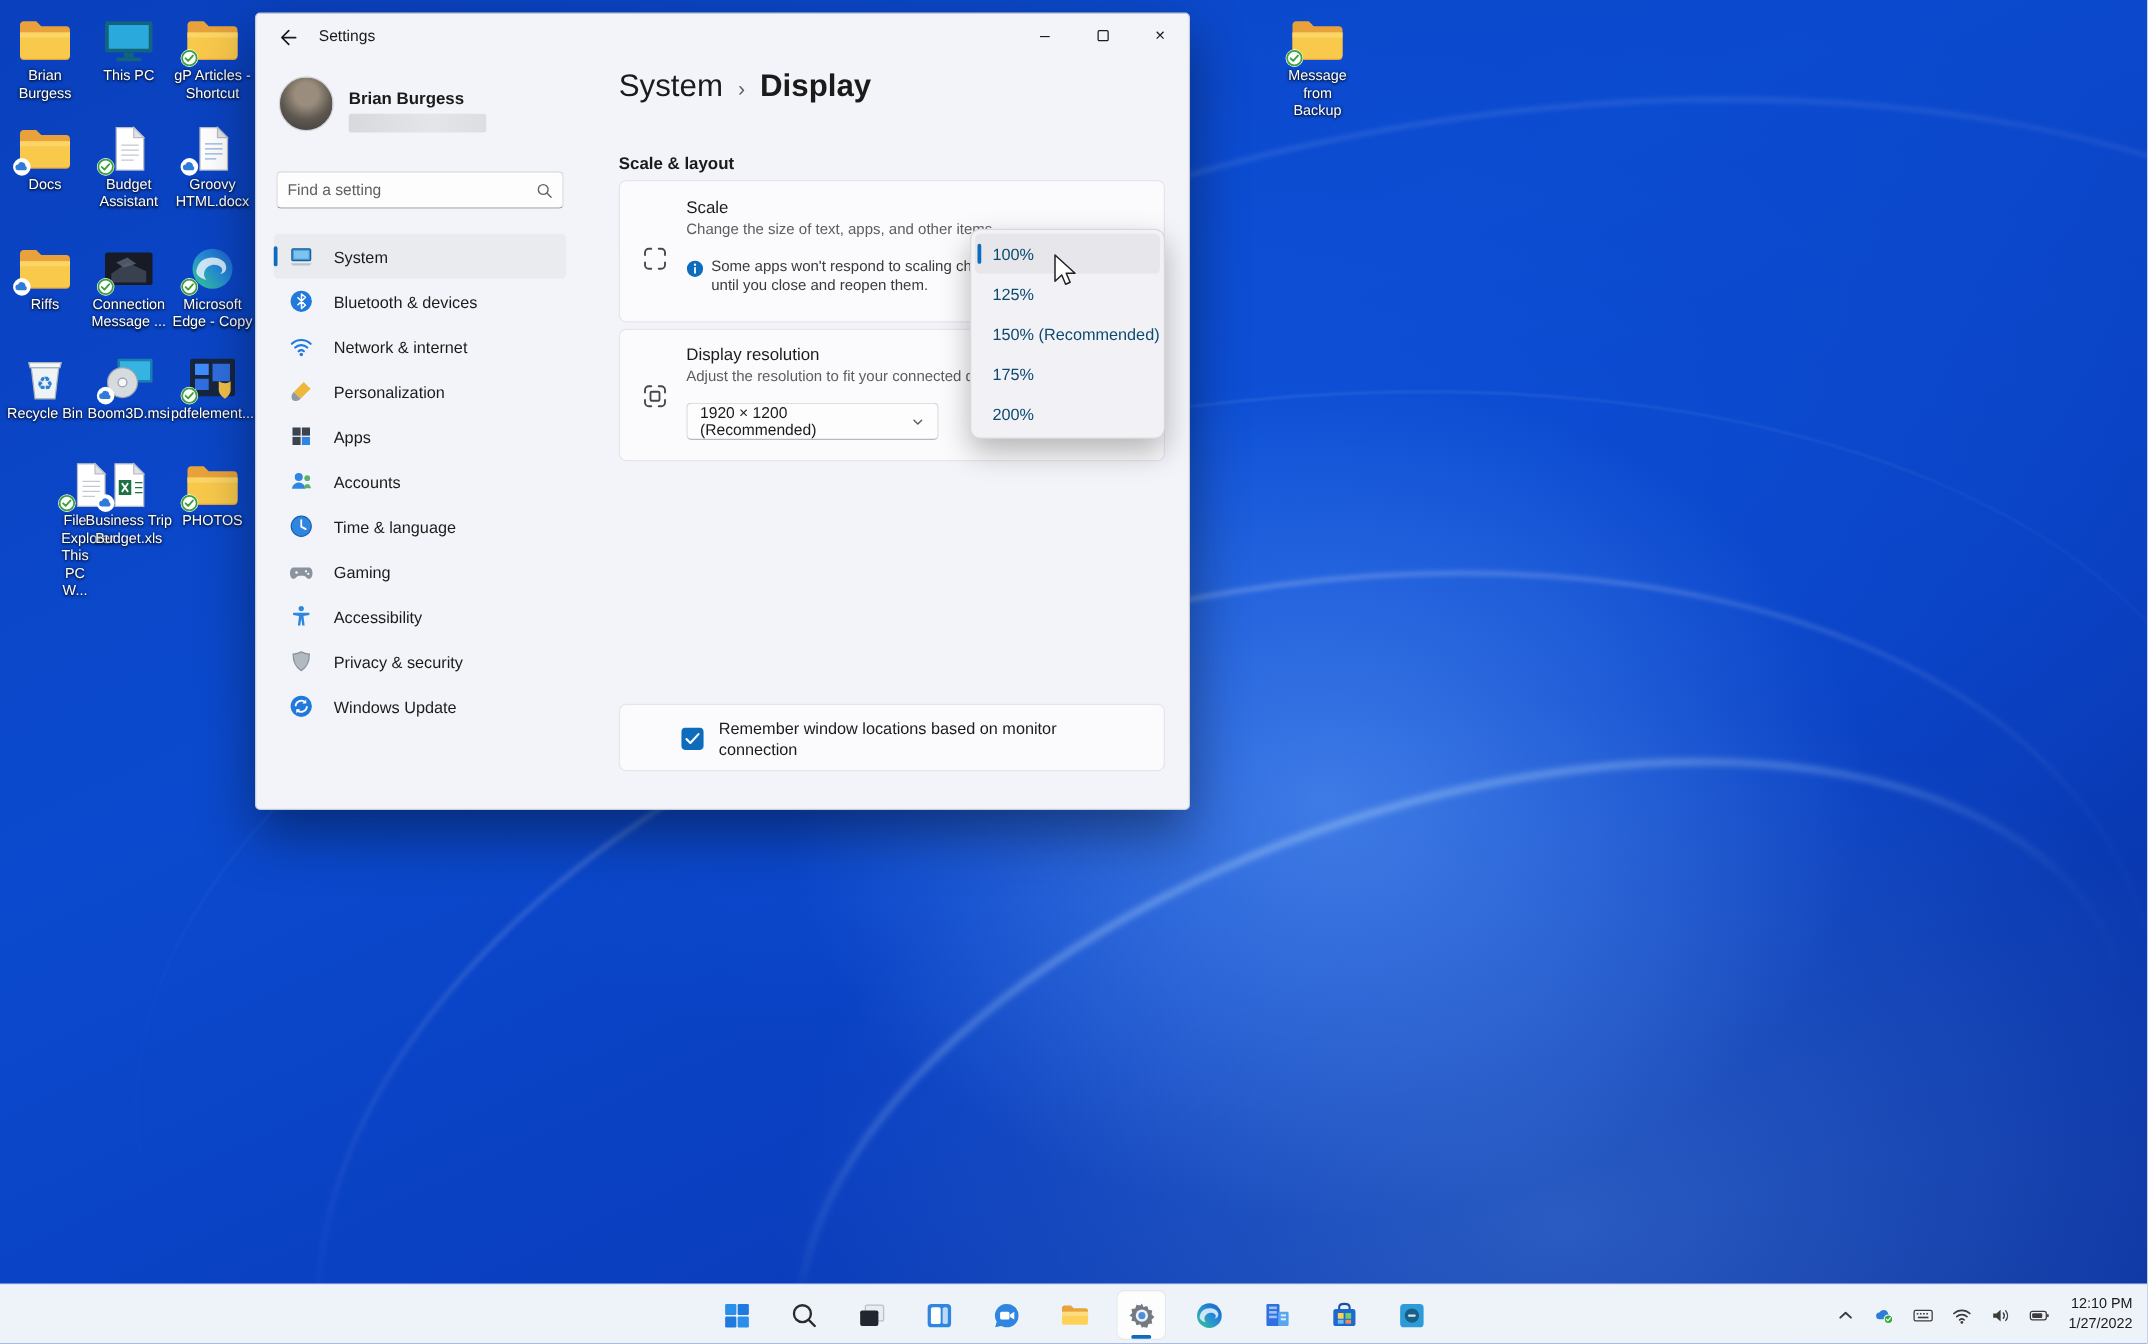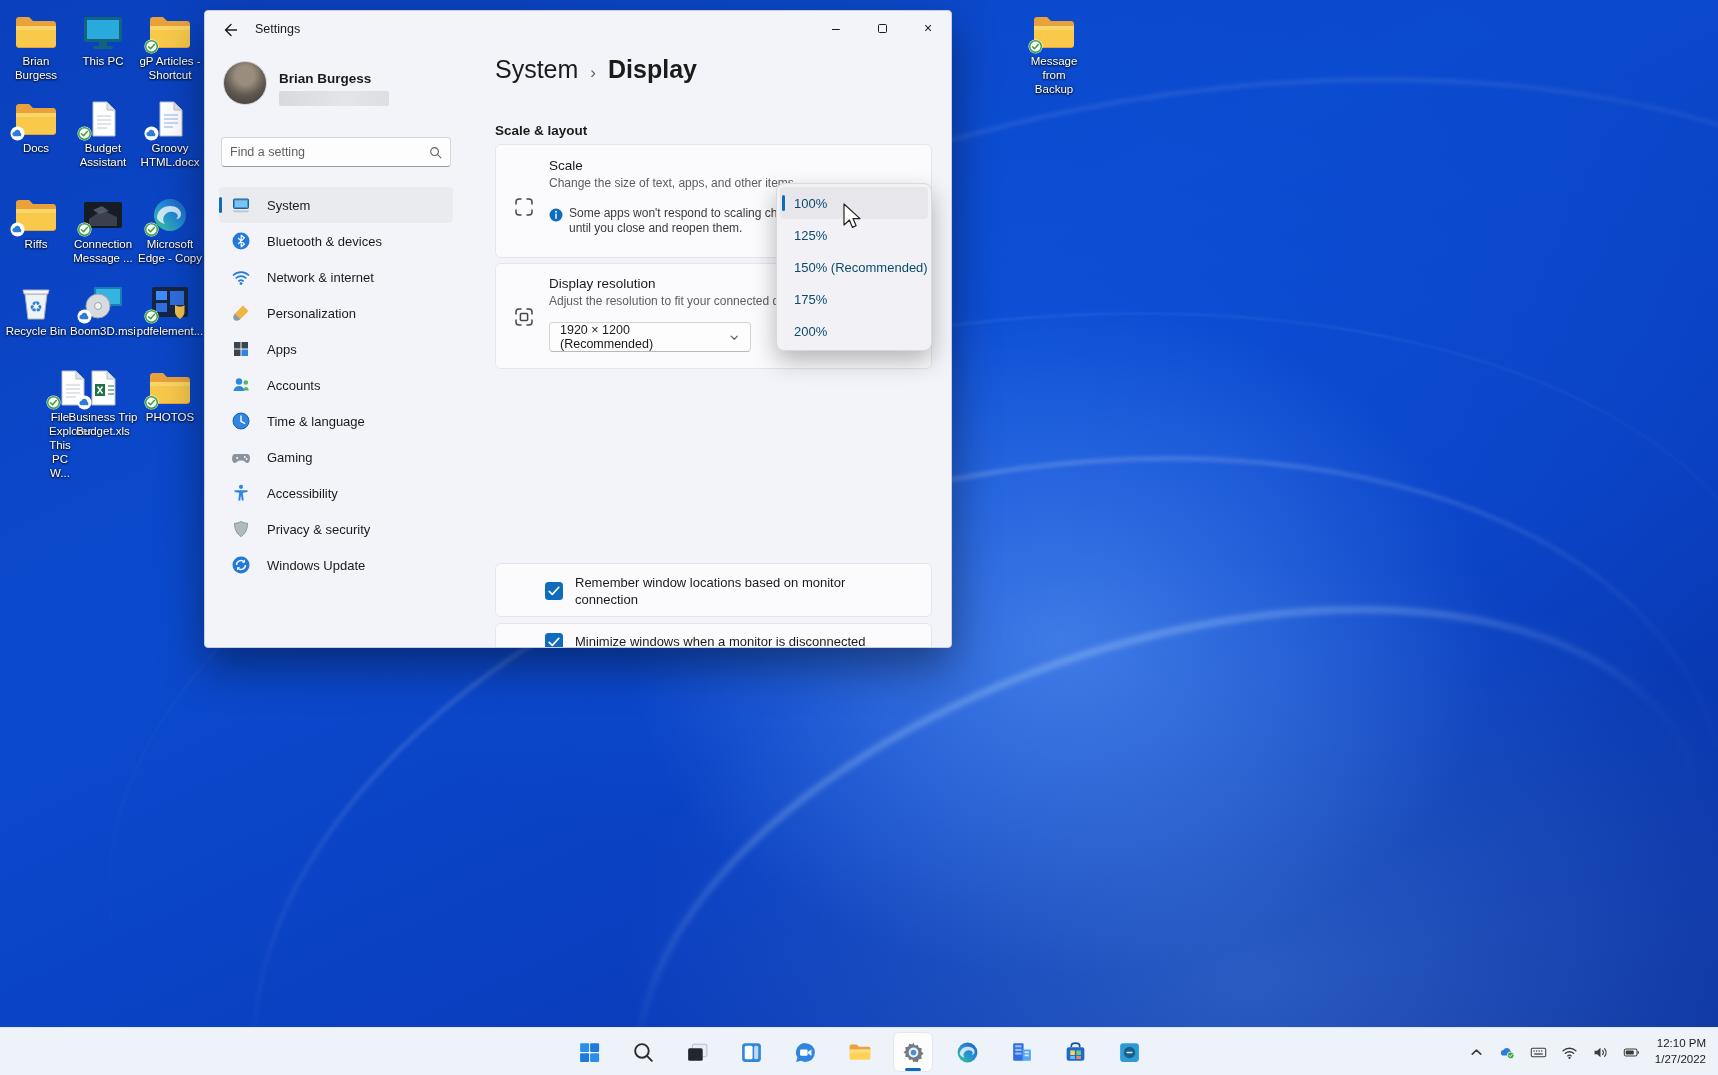--- a/index.html
+++ b/index.html
@@ -610,29 +610,20 @@
 
     <div class="card" style="top:552px; height:54px;">
       <div class="chk" style="position:absolute; left:49px; top:18px;">
         <svg viewBox="0 0 18 18">
             <rect width="18" height="18" rx="3.5" fill="#0f6cbd"></rect>
             <path d="M4.2 9.3l3.1 3.1 6.5-7.1" fill="none" stroke="#fff" stroke-width="1.7" stroke-linecap="round" stroke-linejoin="round"></path>
           </svg>
       </div>
       <div class="chk-label" style="position:absolute; left:79px; top:11px; width:300px;">Remember window locations based on monitor connection</div>
     </div>
-    <div class="card" style="top:612px; height:44px;">
-      <div class="chk" style="position:absolute; left:49px; top:9px;">
-        <svg viewBox="0 0 18 18">
-            <rect width="18" height="18" rx="3.5" fill="#0f6cbd"></rect>
-            <path d="M4.2 9.3l3.1 3.1 6.5-7.1" fill="none" stroke="#fff" stroke-width="1.7" stroke-linecap="round" stroke-linejoin="round"></path>
-          </svg>
-      </div>
-      <div class="chk-label" style="position:absolute; left:79px; top:10px; width:345px;">Minimize windows when a monitor is disconnected</div>
-    </div>
   </div>
 
   <div id="flyout">
       <div class="fly-item selected">100%</div>
       <div class="fly-item">125%</div>
       <div class="fly-item">150% (Recommended)</div>
       <div class="fly-item">175%</div>
       <div class="fly-item">200%</div>
     </div>
 

